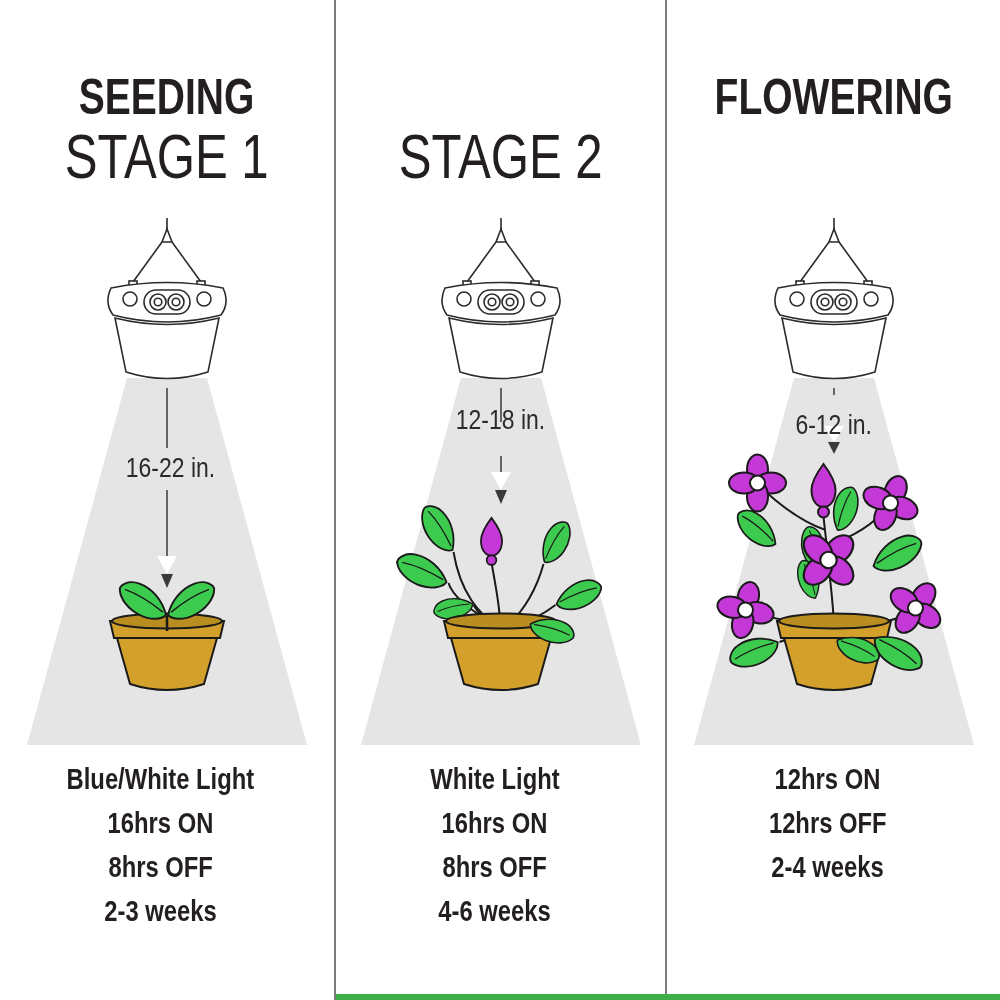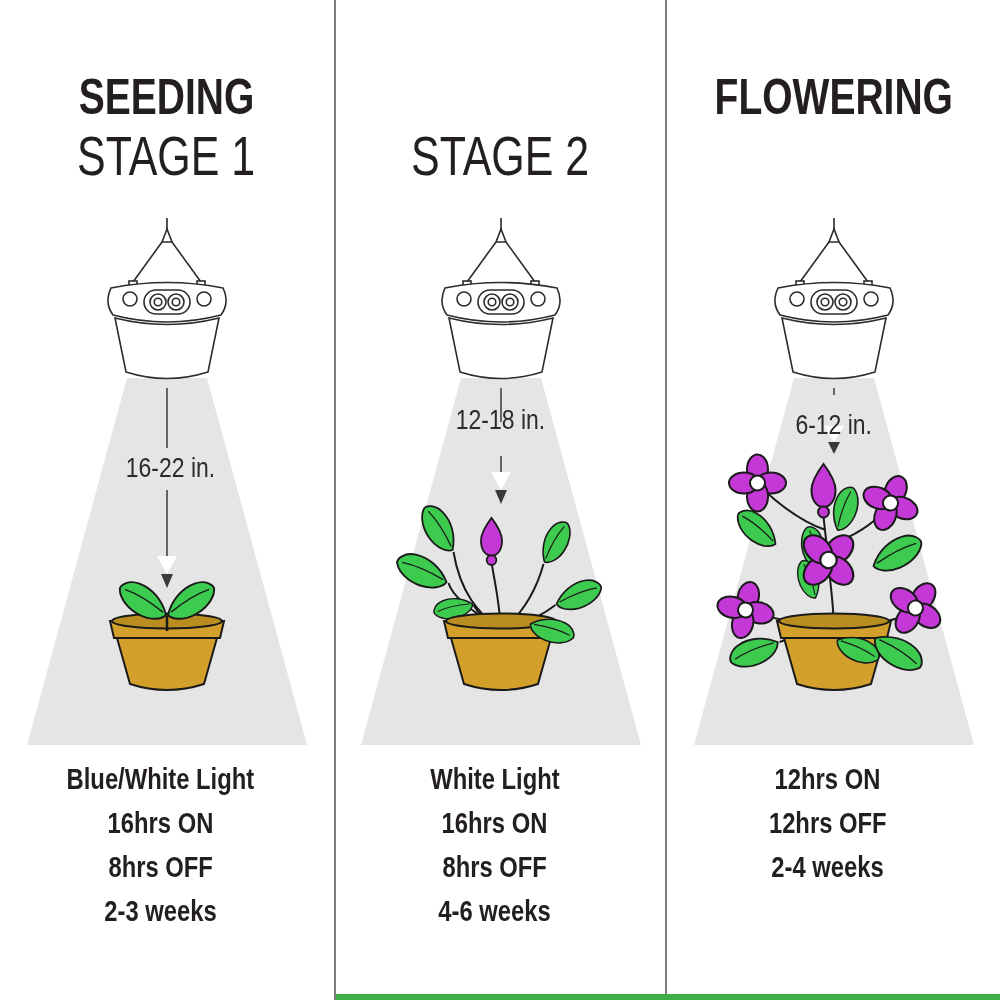--- a/index.html
+++ b/index.html
@@ -9,21 +9,21 @@
   }
   .divider { position:absolute; top:0; bottom:0; width:2px; background:var(--divider,#7C7C7C); }
   .divider.d1 { left:334px; }
   .divider.d2 { left:665px; }
   .accent-bar { position:absolute; left:336px; right:0; bottom:0; height:6px; background:var(--accent_bar,#3FAE49); }
   .col { position:absolute; top:0; width:333px; height:1000px; text-align:center; }
   .col.c1 { left:0; }
   .col.c2 { left:334px; }
   .col.c3 { left:667px; }
   .hdr1 { position:absolute; top:70px; left:0; right:0; font-size:50px; font-weight:bold; letter-spacing:0; line-height:54px; }
-  .hdr2 { position:absolute; top:130px; left:0; right:0; font-size:55px; font-weight:normal; line-height:52px; }
+  .hdr2 { position:absolute; top:130px; left:0; right:0; font-size:63px; font-weight:normal; line-height:52px; }
   .cond { display:inline-block; transform:scaleX(0.78); transform-origin:50% 50%; white-space:nowrap; }
   .cond2 { display:inline-block; transform:scaleX(0.82); transform-origin:50% 50%; white-space:nowrap; }
   .illus { position:absolute; top:200px; left:50%; transform:translateX(-50%); }
   .dist { position:absolute; left:0; right:0; font-size:28px; font-weight:normal; color:#2b2b2b; }
   .dist.l1 { top:452px;margin-left:8px; }
   .dist.l2 { top:404px; }
   .dist.l3 { top:397px;margin-top:12px; }
   .info { position:absolute; top:757px; left:0; right:12px; font-size:29px; font-weight:bold; line-height:44px; }
 </style>
 </head>

